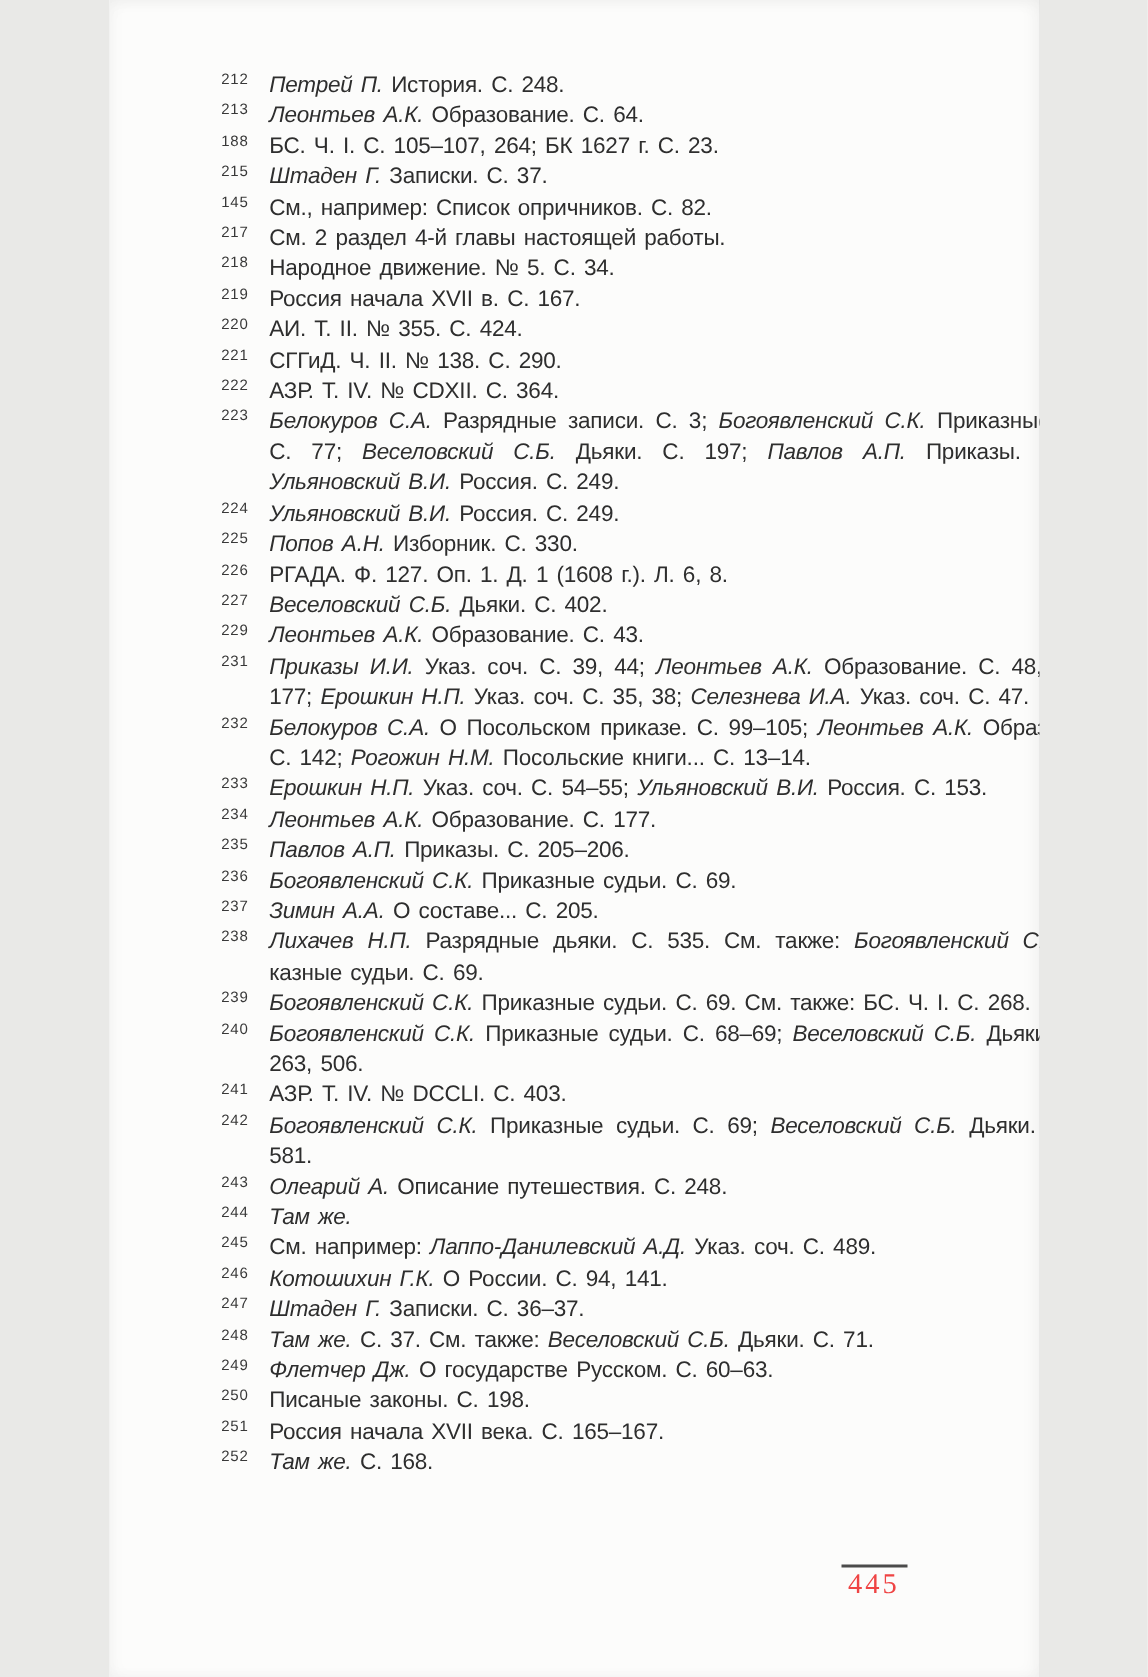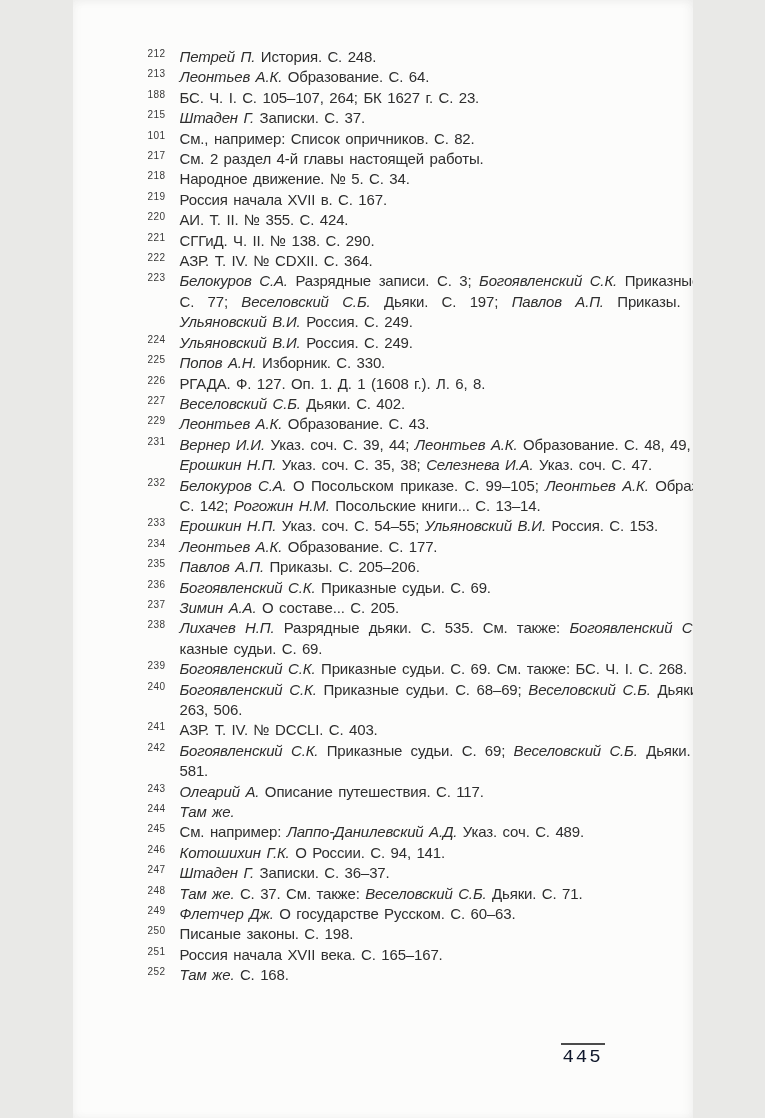--- a/index.html
+++ b/index.html
@@ -57,62 +57,62 @@
     width: 46px;
     text-align: center;
   }
   .pagenum-rule {
     width: 44px;
     height: 2px;
     margin: 0 auto 2px auto;
     background: #4b4b4b;
   }
   .pagenum {
-    font-family: Liberation Mono, monospace;
+    font-family: Liberation Serif, serif;
     font-size: 19px;
     line-height: 20px;
     letter-spacing: 2px;
-    color: #0f172a;
+    color: #ef4444;
   }
 </style>
 </head>
 <body>
 
 <div class="page">
   <div class="notes">
       <div class="note"><span class="num">212</span><span class="txt"><i>Петрей П.</i><span> История. С. 248.</span></span></div>
       <div class="note"><span class="num">213</span><span class="txt"><i>Леонтьев А.К.</i><span> Образование. С. 64.</span></span></div>
       <div class="note"><span class="num">188</span><span class="txt"><span>БС. Ч. I. С. 105–107, 264; БК 1627 г. С. 23.</span></span></div>
       <div class="note"><span class="num">215</span><span class="txt"><i>Штаден Г.</i><span> Записки. С. 37.</span></span></div>
-      <div class="note"><span class="num">101</span><span class="txt"><span>См., например: Список опричников. С. 82.</span></span></div>
+      <div class="note"><span class="num">145</span><span class="txt"><span>См., например: Список опричников. С. 82.</span></span></div>
       <div class="note"><span class="num">217</span><span class="txt"><span>См. 2 раздел 4-й главы настоящей работы.</span></span></div>
       <div class="note"><span class="num">218</span><span class="txt"><span>Народное движение. № 5. С. 34.</span></span></div>
       <div class="note"><span class="num">219</span><span class="txt"><span>Россия начала XVII в. С. 167.</span></span></div>
       <div class="note"><span class="num">220</span><span class="txt"><span>АИ. Т. II. № 355. С. 424.</span></span></div>
       <div class="note"><span class="num">221</span><span class="txt"><span>СГГиД. Ч. II. № 138. С. 290.</span></span></div>
       <div class="note"><span class="num">222</span><span class="txt"><span>АЗР. Т. IV. № CDXII. С. 364.</span></span></div>
       <div class="note"><span class="num">223</span><span class="txt"><i>Белокуров С.А.</i><span> Разрядные записи. С. 3; </span><i>Богоявленский С.К.</i><span> Приказные су­дьи. С. 77; </span><i>Веселовский С.Б.</i><span> Дьяки. С. 197; </span><i>Павлов А.П.</i><span> Приказы. С. 192; </span><i>Ульяновский В.И.</i><span> Россия. С. 249.</span></span></div>
       <div class="note"><span class="num">224</span><span class="txt"><i>Ульяновский В.И.</i><span> Россия. С. 249.</span></span></div>
       <div class="note"><span class="num">225</span><span class="txt"><i>Попов А.Н.</i><span> Изборник. С. 330.</span></span></div>
       <div class="note"><span class="num">226</span><span class="txt"><span>РГАДА. Ф. 127. Оп. 1. Д. 1 (1608 г.). Л. 6, 8.</span></span></div>
       <div class="note"><span class="num">227</span><span class="txt"><i>Веселовский С.Б.</i><span> Дьяки. С. 402.</span></span></div>
       <div class="note"><span class="num">229</span><span class="txt"><i>Леонтьев А.К.</i><span> Образование. С. 43.</span></span></div>
-      <div class="note"><span class="num">231</span><span class="txt"><i>Вернер И.И.</i><span> Указ. соч. С. 39, 44; </span><i>Леонтьев А.К.</i><span> Образование. С. 48, 49, 57, 177; </span><i>Ерошкин Н.П.</i><span> Указ. соч. С. 35, 38; </span><i>Селезнева И.А.</i><span> Указ. соч. С. 47.</span></span></div>
+      <div class="note"><span class="num">231</span><span class="txt"><i>Приказы И.И.</i><span> Указ. соч. С. 39, 44; </span><i>Леонтьев А.К.</i><span> Образование. С. 48, 49, 57, 177; </span><i>Ерошкин Н.П.</i><span> Указ. соч. С. 35, 38; </span><i>Селезнева И.А.</i><span> Указ. соч. С. 47.</span></span></div>
       <div class="note"><span class="num">232</span><span class="txt"><i>Белокуров С.А.</i><span> О Посольском приказе. С. 99–105; </span><i>Леонтьев А.К.</i><span> Образо­вание. С. 142; </span><i>Рогожин Н.М.</i><span> Посольские книги... С. 13–14.</span></span></div>
       <div class="note"><span class="num">233</span><span class="txt"><i>Ерошкин Н.П.</i><span> Указ. соч. С. 54–55; </span><i>Ульяновский В.И.</i><span> Россия. С. 153.</span></span></div>
       <div class="note"><span class="num">234</span><span class="txt"><i>Леонтьев А.К.</i><span> Образование. С. 177.</span></span></div>
       <div class="note"><span class="num">235</span><span class="txt"><i>Павлов А.П.</i><span> Приказы. С. 205–206.</span></span></div>
       <div class="note"><span class="num">236</span><span class="txt"><i>Богоявленский С.К.</i><span> Приказные судьи. С. 69.</span></span></div>
       <div class="note"><span class="num">237</span><span class="txt"><i>Зимин А.А.</i><span> О составе... С. 205.</span></span></div>
       <div class="note"><span class="num">238</span><span class="txt"><i>Лихачев Н.П.</i><span> Разрядные дьяки. С. 535. См. также: </span><i>Богоявленский С.К.</i><span> При­казные судьи. С. 69.</span></span></div>
       <div class="note"><span class="num">239</span><span class="txt"><i>Богоявленский С.К.</i><span> Приказные судьи. С. 69. См. также: БС. Ч. I. С. 268.</span></span></div>
       <div class="note"><span class="num">240</span><span class="txt"><i>Богоявленский С.К.</i><span> Приказные судьи. С. 68–69; </span><i>Веселовский С.Б.</i><span> Дьяки. С. 71, 263, 506.</span></span></div>
       <div class="note"><span class="num">241</span><span class="txt"><span>АЗР. Т. IV. № DCCLI. С. 403.</span></span></div>
       <div class="note"><span class="num">242</span><span class="txt"><i>Богоявленский С.К.</i><span> Приказные судьи. С. 69; </span><i>Веселовский С.Б.</i><span> Дьяки. С. 331, 581.</span></span></div>
-      <div class="note"><span class="num">243</span><span class="txt"><i>Олеарий А.</i><span> Описание путешествия. С. 117.</span></span></div>
+      <div class="note"><span class="num">243</span><span class="txt"><i>Олеарий А.</i><span> Описание путешествия. С. 248.</span></span></div>
       <div class="note"><span class="num">244</span><span class="txt"><i>Там же.</i></span></div>
       <div class="note"><span class="num">245</span><span class="txt"><span>См. например: </span><i>Лаппо-Данилевский А.Д.</i><span> Указ. соч. С. 489.</span></span></div>
       <div class="note"><span class="num">246</span><span class="txt"><i>Котошихин Г.К.</i><span> О России. С. 94, 141.</span></span></div>
       <div class="note"><span class="num">247</span><span class="txt"><i>Штаден Г.</i><span> Записки. С. 36–37.</span></span></div>
       <div class="note"><span class="num">248</span><span class="txt"><i>Там же.</i><span> С. 37. См. также: </span><i>Веселовский С.Б.</i><span> Дьяки. С. 71.</span></span></div>
       <div class="note"><span class="num">249</span><span class="txt"><i>Флетчер Дж.</i><span> О государстве Русском. С. 60–63.</span></span></div>
       <div class="note"><span class="num">250</span><span class="txt"><span>Писаные законы. С. 198.</span></span></div>
       <div class="note"><span class="num">251</span><span class="txt"><span>Россия начала XVII века. С. 165–167.</span></span></div>
       <div class="note"><span class="num">252</span><span class="txt"><i>Там же.</i><span> С. 168.</span></span></div>
     </div>

